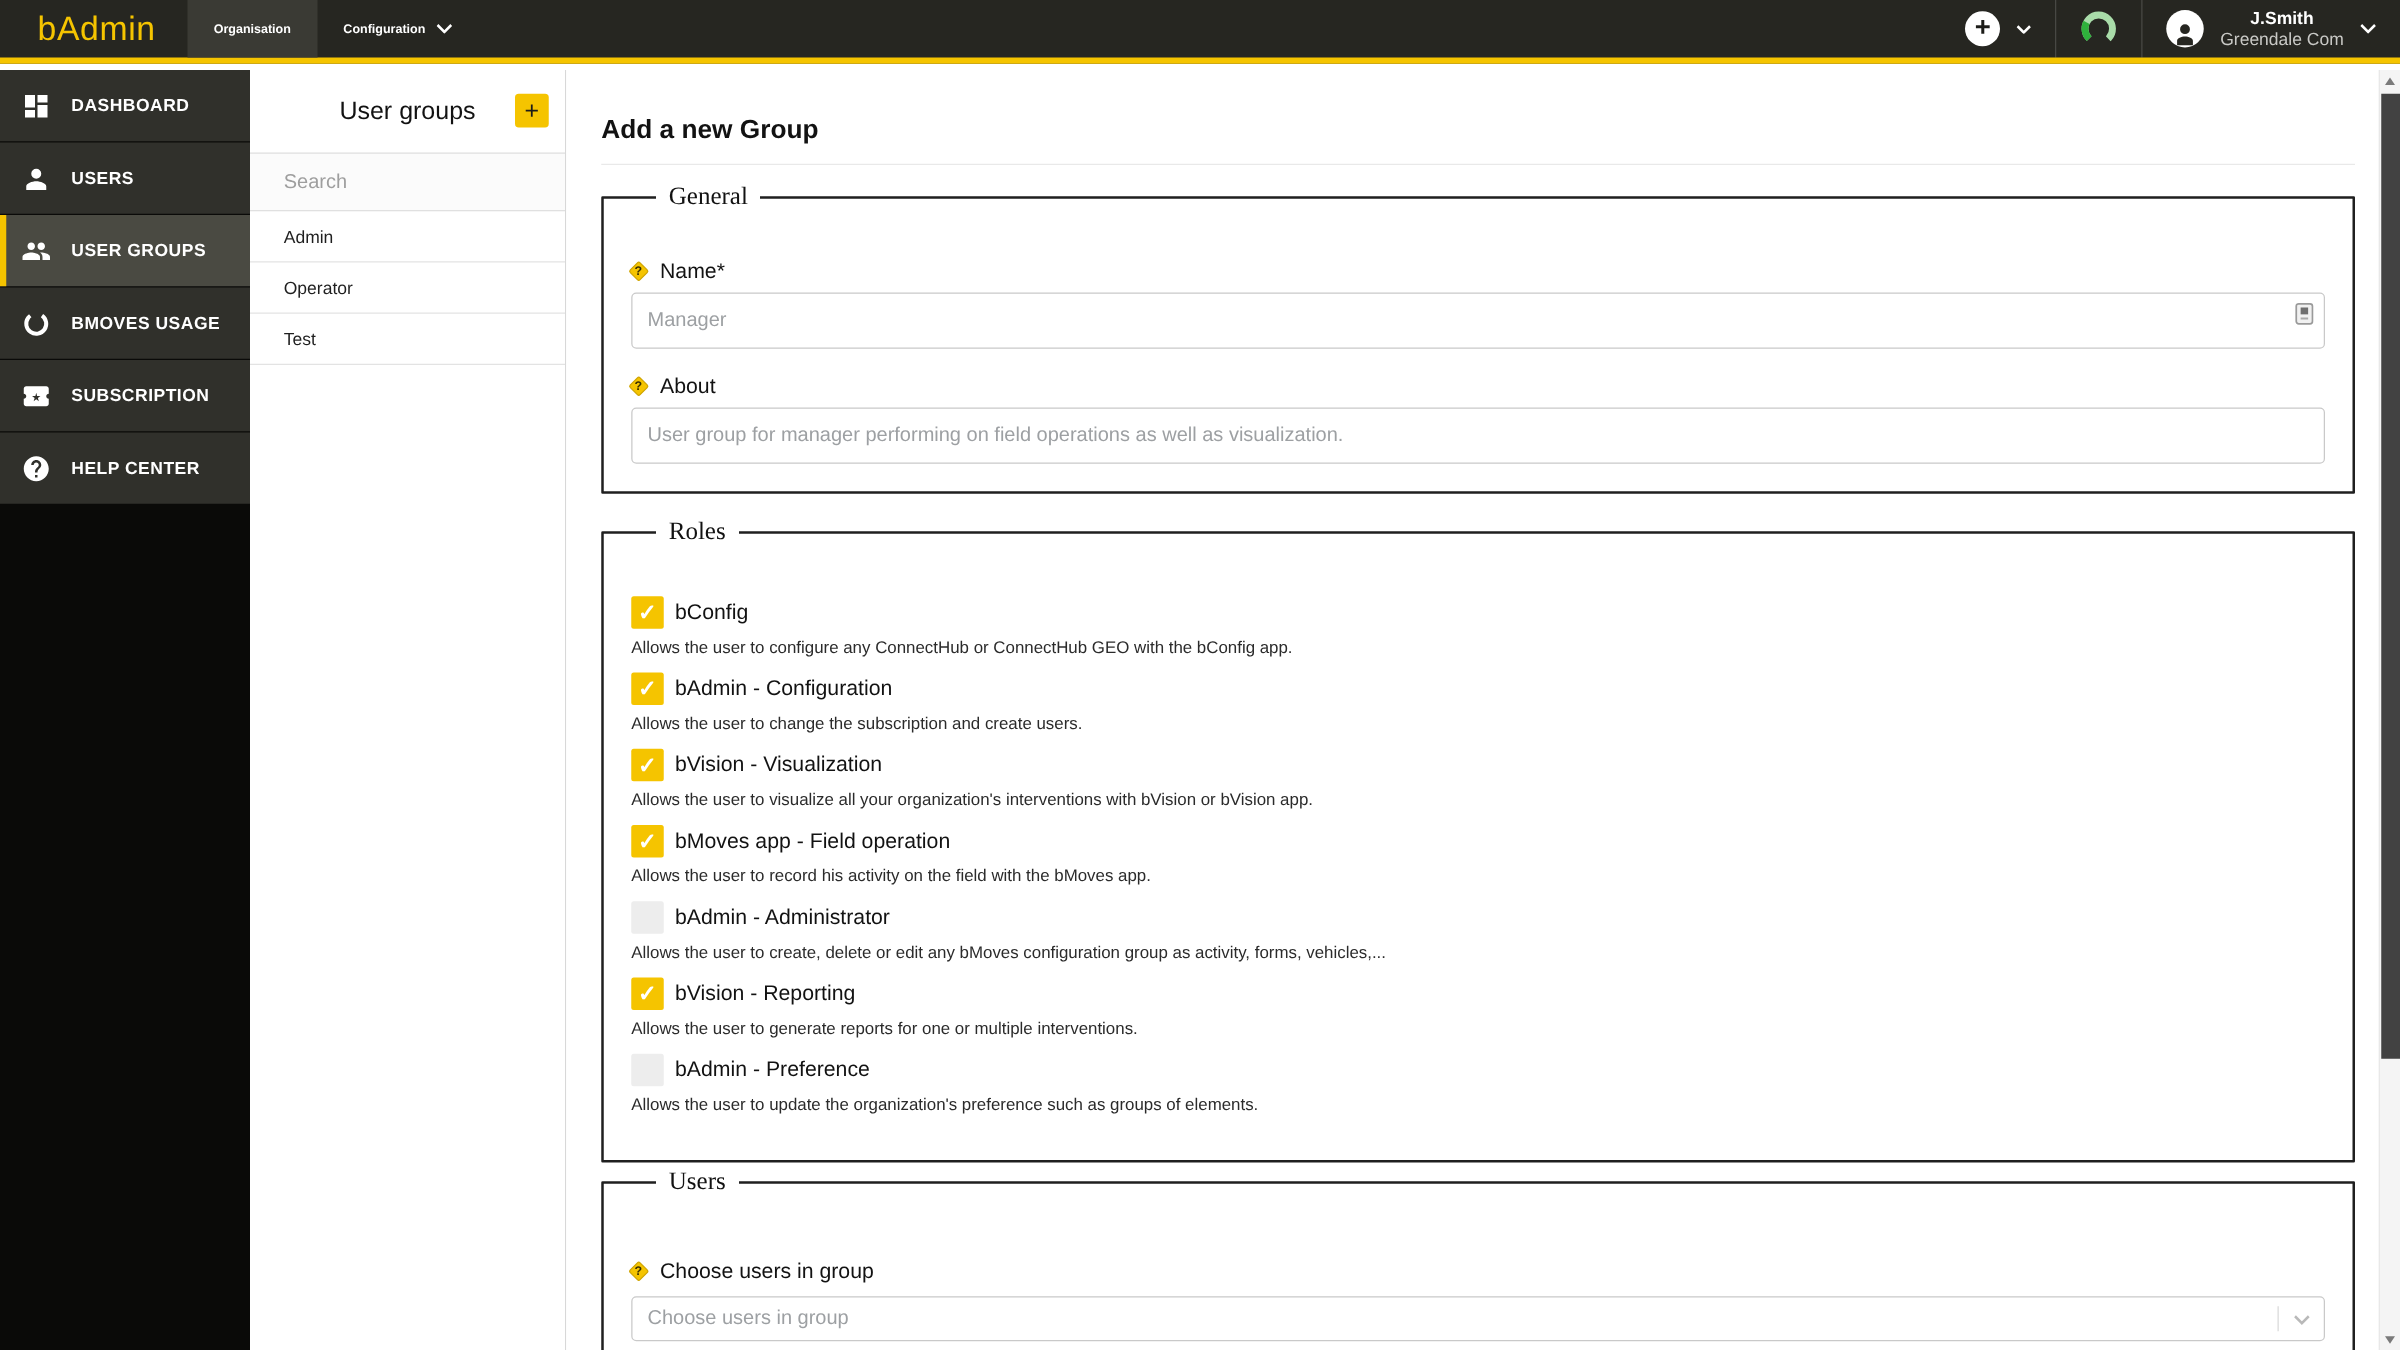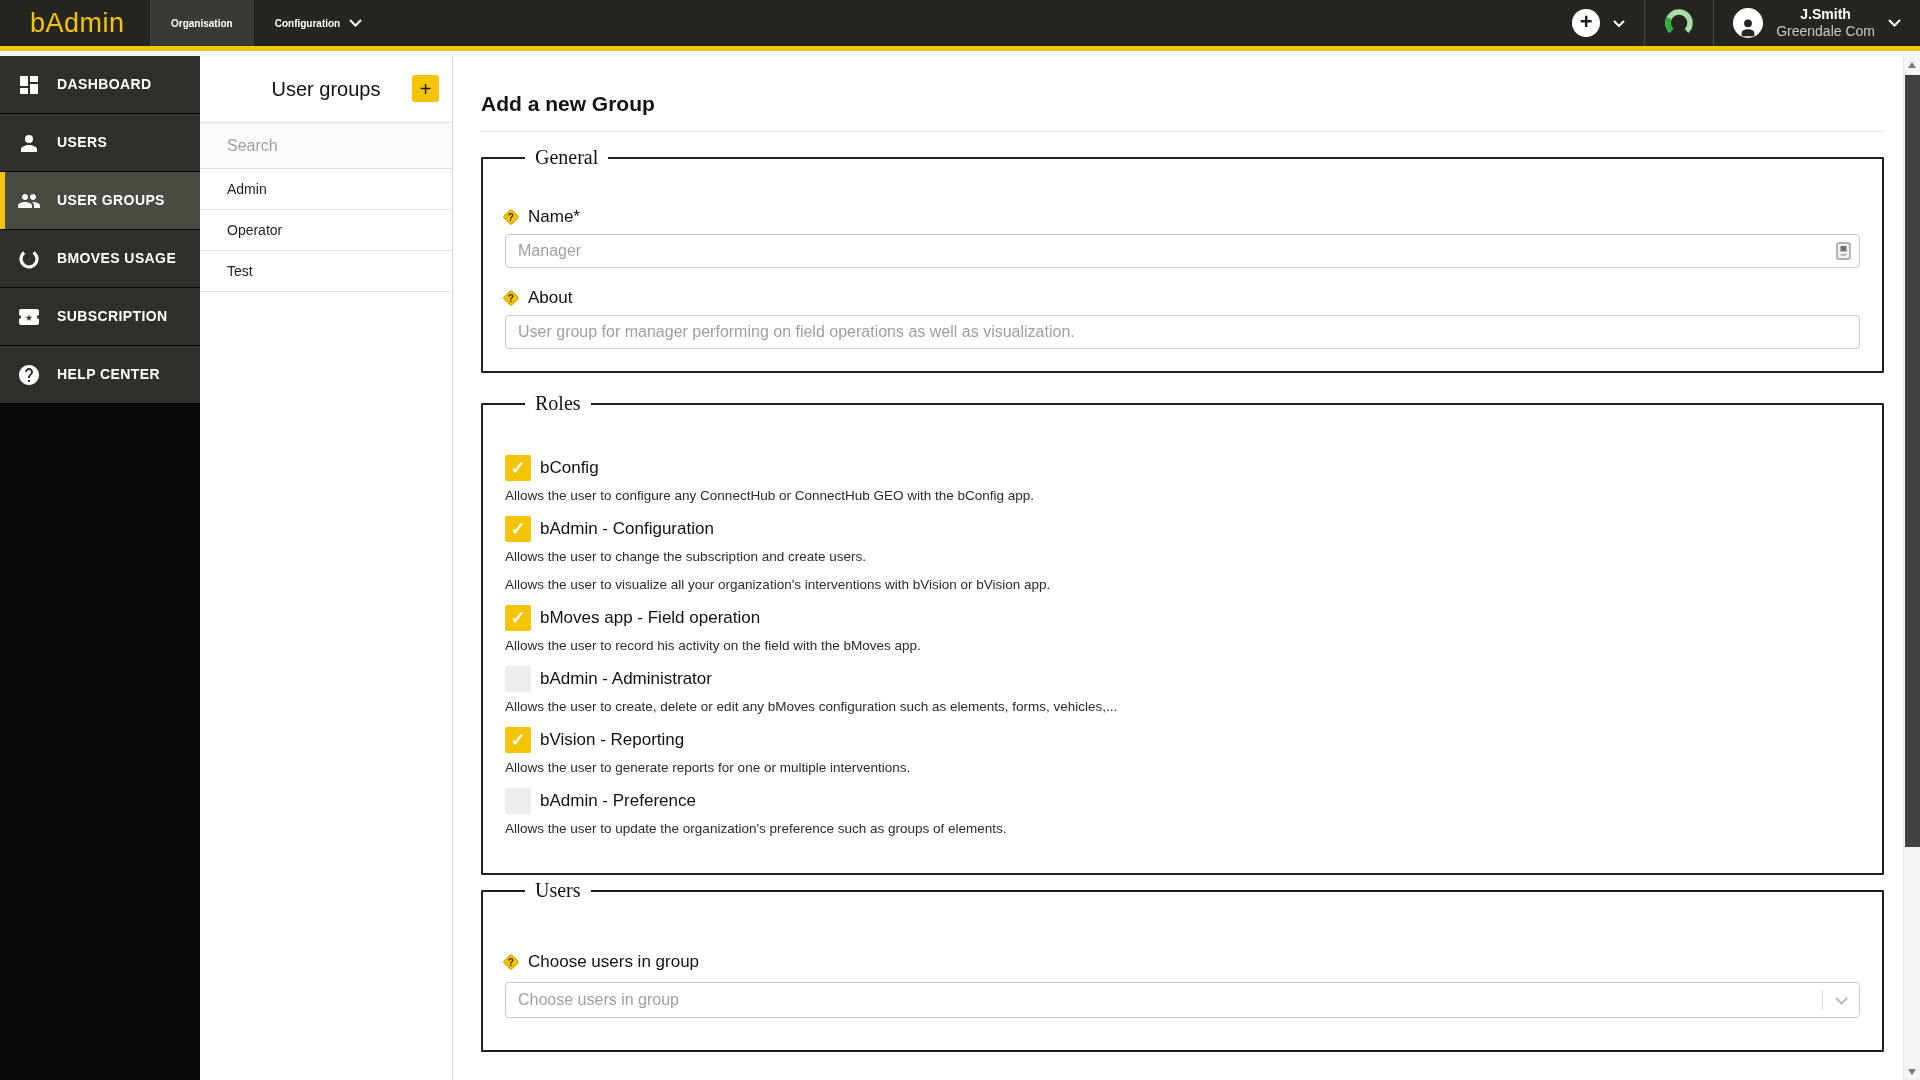--- a/index.html
+++ b/index.html
@@ -64,21 +64,21 @@
   fieldset.users-fs { margin-top:4px; padding:50px 22px 32px; }
 
   .field-label { display:flex; align-items:center; gap:11px; font-size:17px; color:#121212; }
   .field-label + .field-label, .mt { margin-top:20px; }
   .qmark { width:12px; height:12px; background:#F5C400; border:1px solid #cfa400; border-radius:2px;
     transform:rotate(45deg); display:inline-flex; align-items:center; justify-content:center;
     flex:0 0 auto; cursor:pointer; }
   .qmark i { transform:rotate(-45deg); font-style:normal; font-size:10px; font-weight:700; color:#3a3000; }
 
   .input-wrap { position:relative; margin-top:7px; }
-  .text-input { width:100%; height:34px; border:1px solid #c9c9c9; border-radius:4px;
+  .text-input { width:100%; height:45px; border:1px solid #c9c9c9; border-radius:4px;
     padding:0 34px 0 12px; font-size:16px; color:#333; font-family:inherit; outline:none; }
   .text-input::placeholder { color:#9da0a3; }
   .input-suffix-icon { position:absolute; right:9px; top:8px; }
 
   
   .role-block { margin-bottom:13px; }
   .role-head { display:flex; align-items:center; gap:9px; cursor:pointer; }
   .checkbox { width:26px; height:26px; border-radius:2px; background:#ededed; flex:0 0 auto;
     display:flex; align-items:center; justify-content:center; }
   .checkbox.checked { background:#F5C400; }
@@ -247,37 +247,41 @@
 
     <div class="role-block">
       <div class="role-head">
         <span class="checkbox checked"></span>
         <span class="role-title">bAdmin - Configuration</span>
       </div>
       <div class="role-desc">Allows the user to change the subscription and create users.</div>
     </div>
 
     <div class="role-block">
+      <div class="role-head">
+        <span class="checkbox checked"></span>
+        <span class="role-title">bVision - Visualization</span>
+      </div>
       <div class="role-desc">Allows the user to visualize all your organization's interventions with bVision or bVision app.</div>
     </div>
 
     <div class="role-block">
       <div class="role-head">
         <span class="checkbox checked"></span>
         <span class="role-title">bMoves app - Field operation</span>
       </div>
       <div class="role-desc">Allows the user to record his activity on the field with the bMoves app.</div>
     </div>
 
     <div class="role-block">
       <div class="role-head">
         <span class="checkbox"></span>
         <span class="role-title">bAdmin - Administrator</span>
       </div>
-      <div class="role-desc">Allows the user to create, delete or edit any bMoves configuration such as elements, forms, vehicles,...</div>
+      <div class="role-desc">Allows the user to create, delete or edit any bMoves configuration group as activity, forms, vehicles,...</div>
     </div>
 
     <div class="role-block">
       <div class="role-head">
         <span class="checkbox checked"></span>
         <span class="role-title">bVision - Reporting</span>
       </div>
       <div class="role-desc">Allows the user to generate reports for one or multiple interventions.</div>
     </div>
 

